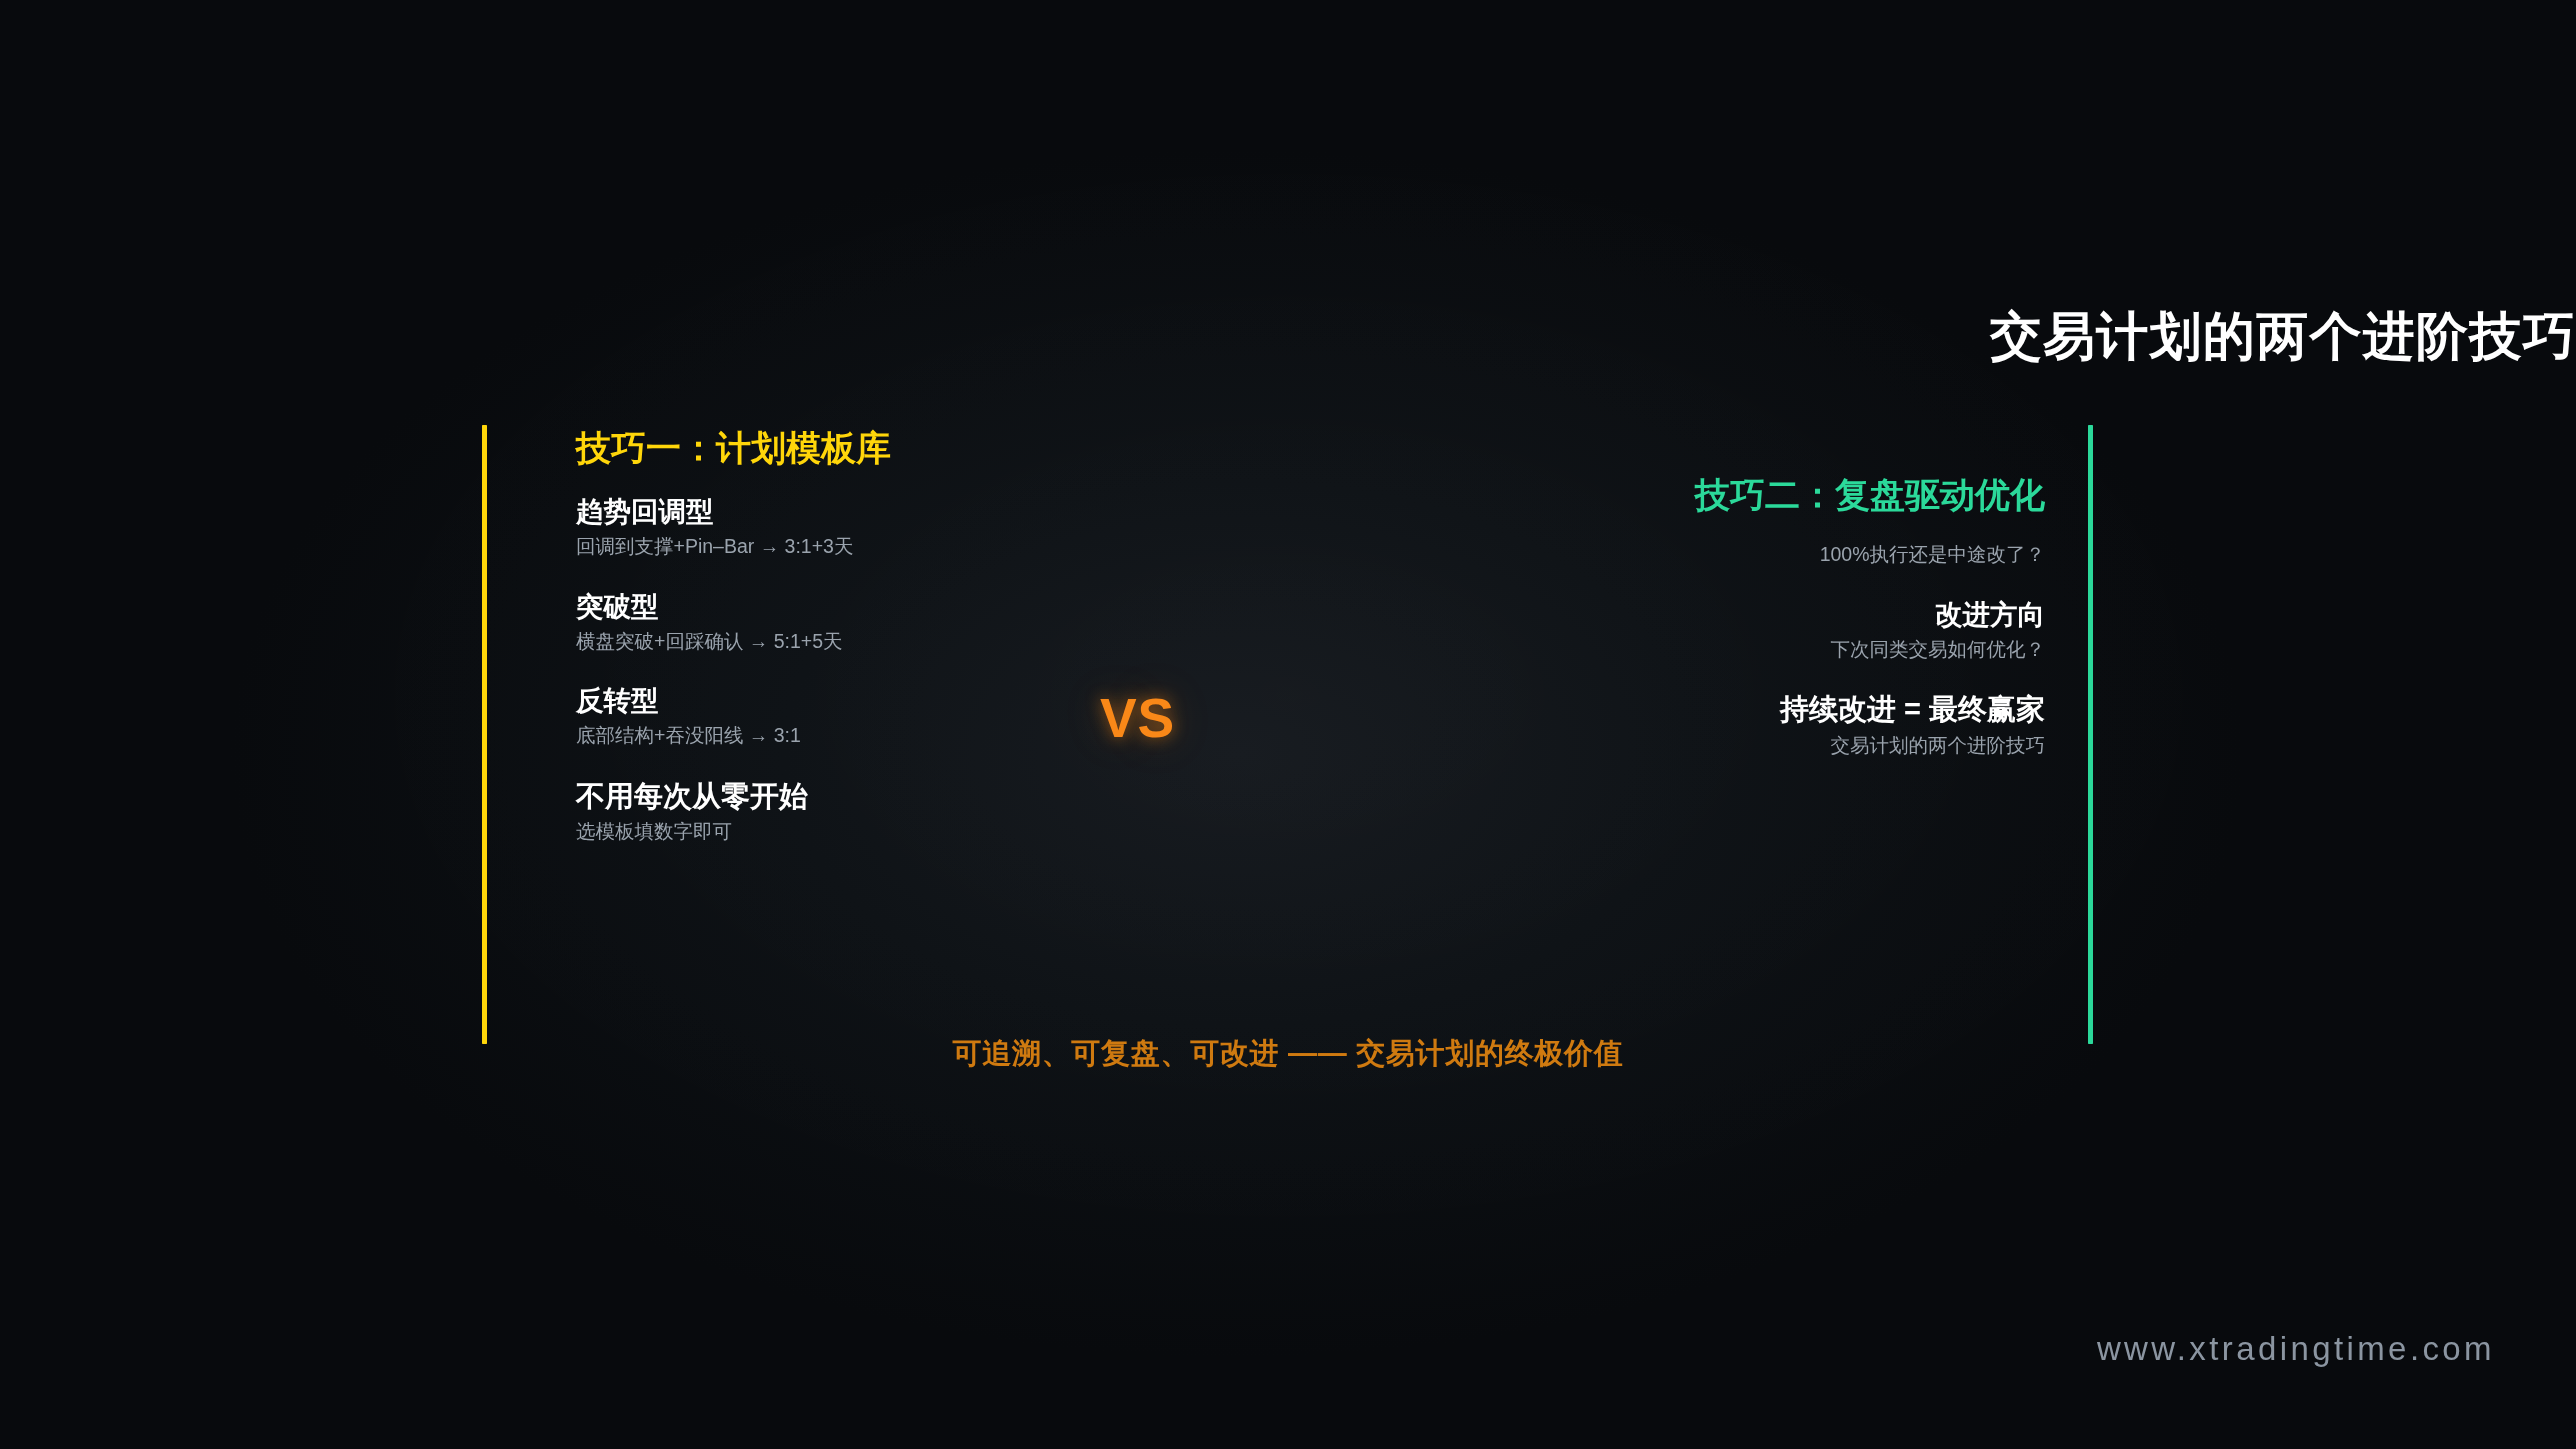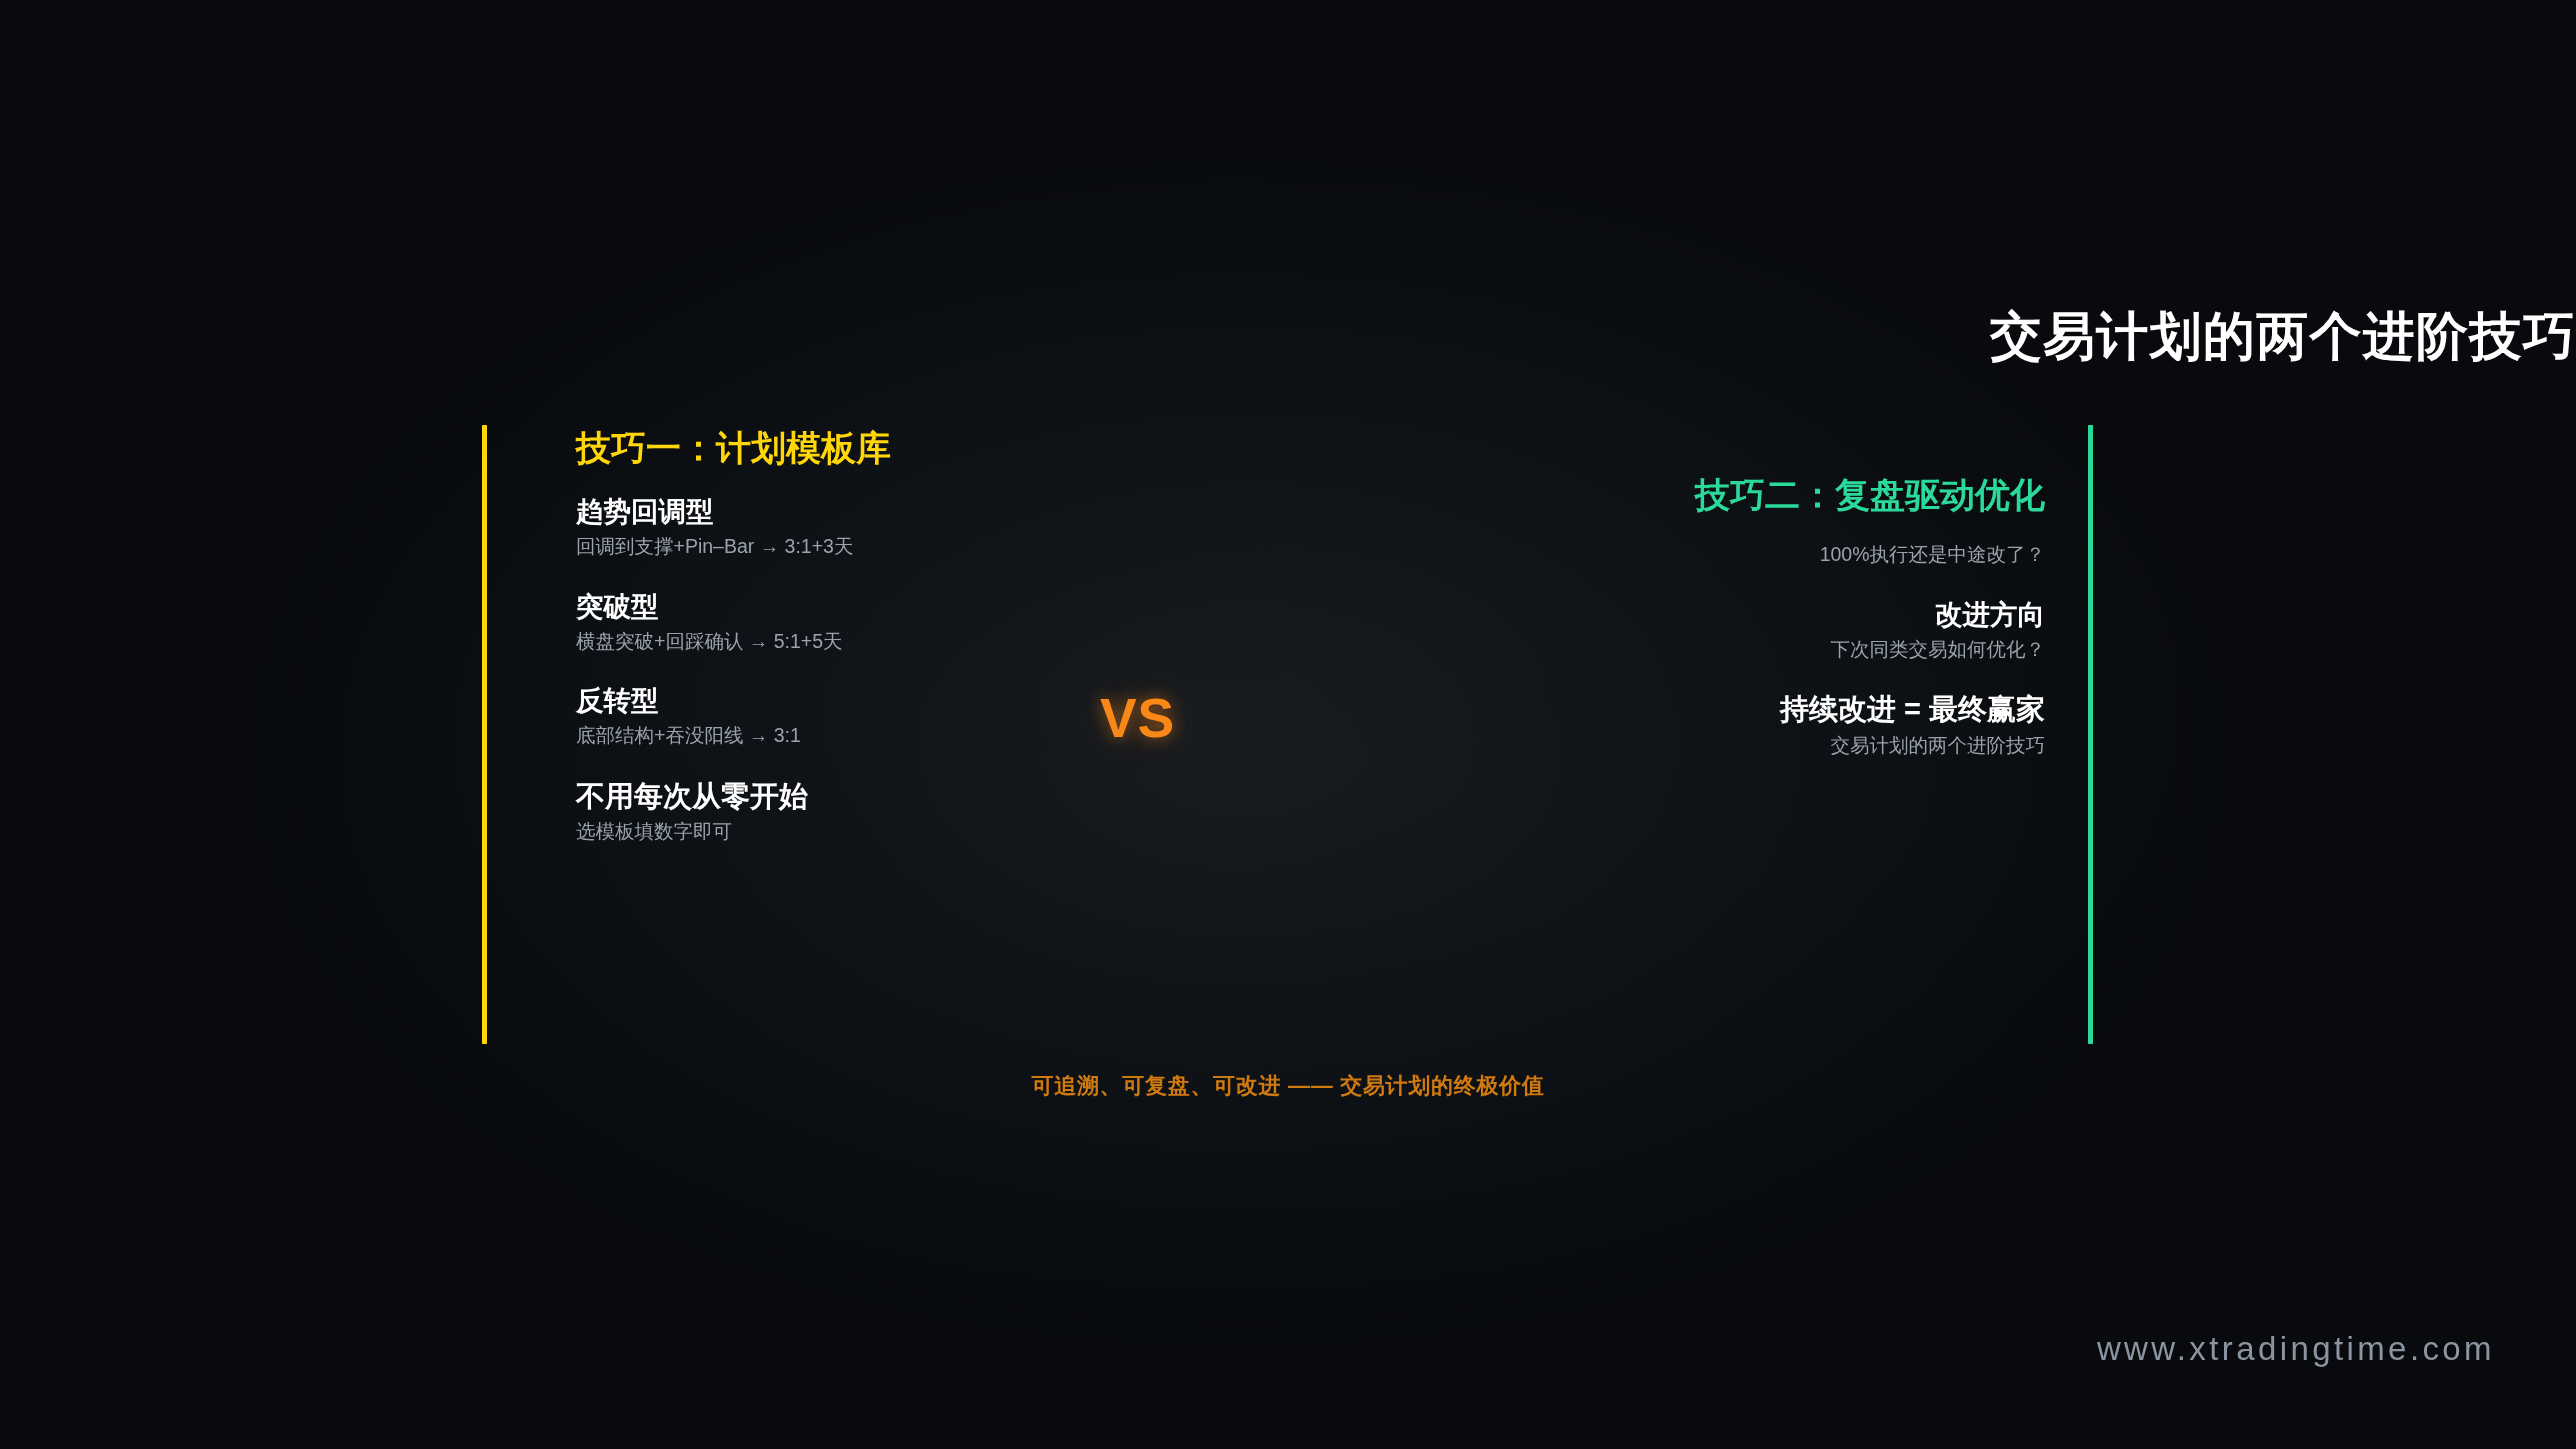--- a/index.html
+++ b/index.html
@@ -130,24 +130,24 @@
     text-shadow:
       0 0 14.8px rgba(249,136,24,0.55),
       0 0 40px rgba(249,136,24,0.28);
     line-height: 1;
   }
 
   
   .tagline {
     position: absolute;
     left: 0;
-    top: 1075px;
+    top: 1039px;
     width: 2576px;
     text-align: center;
-    font-size: 22px;
+    font-size: 29px;
     font-weight: 700;
     color: #cf7a10;
     letter-spacing: 0.7px;
     line-height: 1;
     white-space: nowrap;
   }
 
   
   .footer-url {
     position: absolute;

